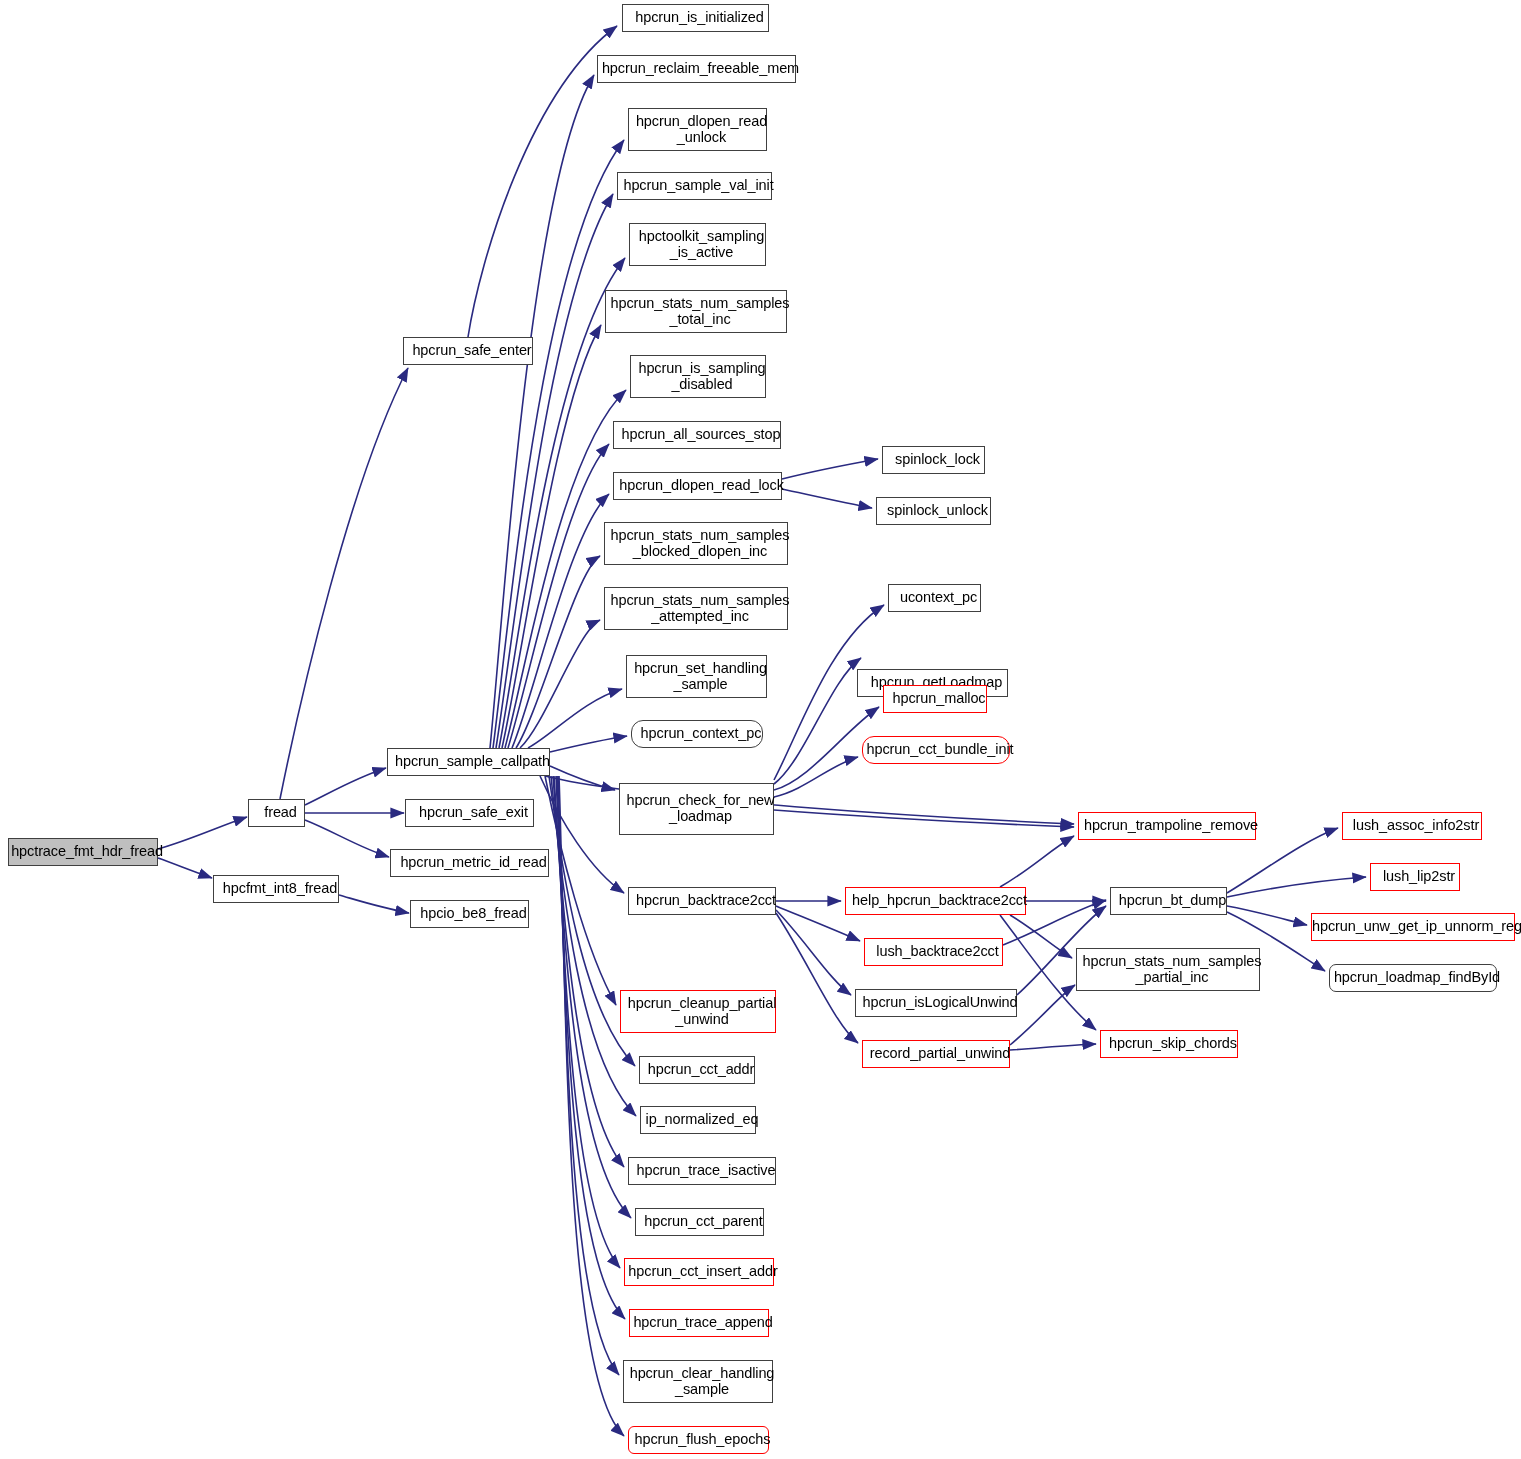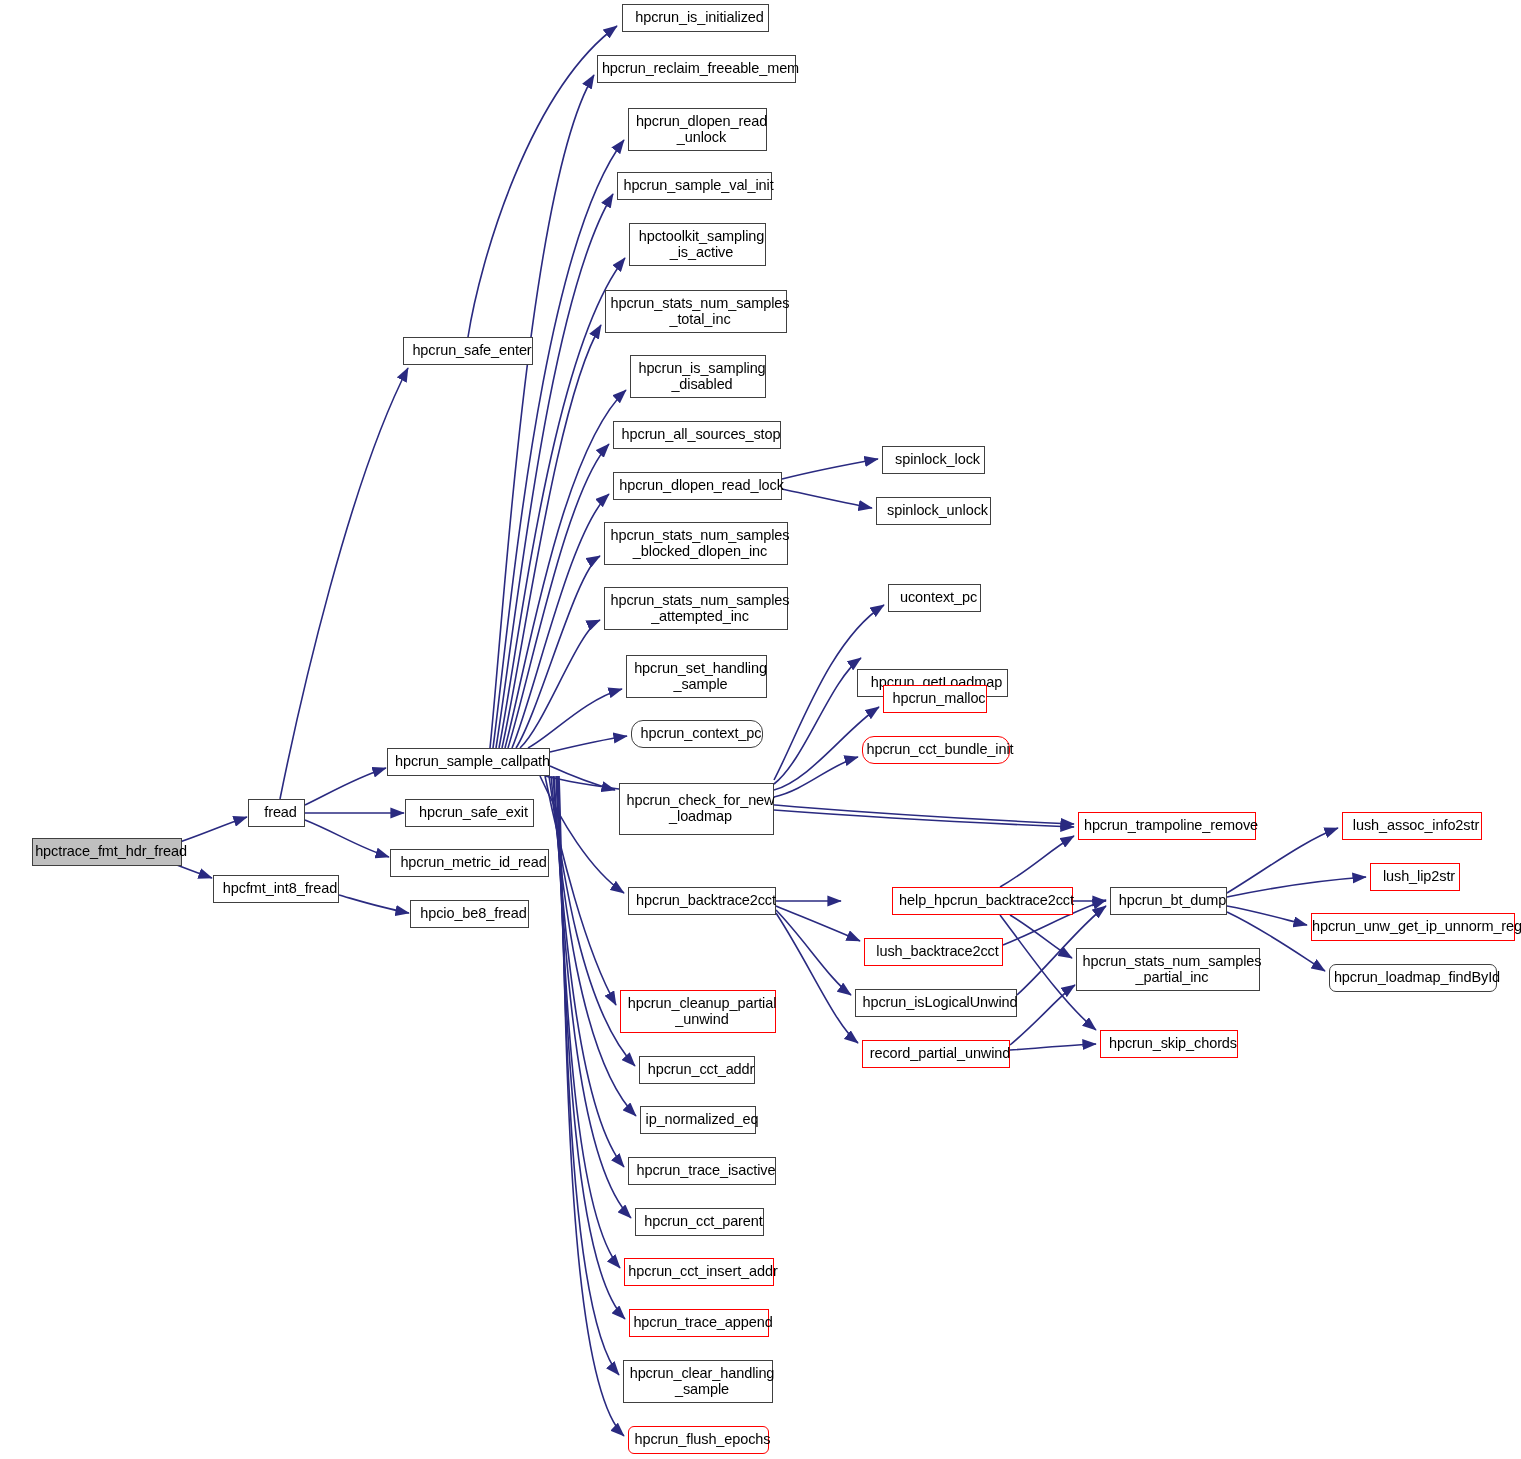--- a/index.html
+++ b/index.html
@@ -113,21 +113,21 @@
         <path d="M551,776 C562,890 580,1060 636,1116" fill="none" stroke="#2a2a80" stroke-width="1.6" marker-end="url(#arrowhead)"></path>
         <path d="M553,776 C563,910 576,1110 624,1167" fill="none" stroke="#2a2a80" stroke-width="1.6" marker-end="url(#arrowhead)"></path>
         <path d="M554,776 C564,930 573,1160 631,1218" fill="none" stroke="#2a2a80" stroke-width="1.6" marker-end="url(#arrowhead)"></path>
         <path d="M556,776 C564,950 570,1210 620,1268" fill="none" stroke="#2a2a80" stroke-width="1.6" marker-end="url(#arrowhead)"></path>
         <path d="M557,776 C565,970 568,1262 625,1319" fill="none" stroke="#2a2a80" stroke-width="1.6" marker-end="url(#arrowhead)"></path>
         <path d="M558,776 C566,990 566,1312 619,1375" fill="none" stroke="#2a2a80" stroke-width="1.6" marker-end="url(#arrowhead)"></path>
         <path d="M559,776 C567,1010 564,1380 624,1436" fill="none" stroke="#2a2a80" stroke-width="1.6" marker-end="url(#arrowhead)"></path>
       </g>
   </svg>
   <div id="nodes-group">
-      <div class="node root" style="left: 8px; top: 838px; width: 150px; height: 28px; margin-left: 24px;">hpctrace_fmt_hdr_fread</div>
+      <div class="node root" style="left: 8px; top: 838px; width: 150px; height: 28px;">hpctrace_fmt_hdr_fread</div>
       <div class="node" style="left: 248px; top: 799px; width: 57px; height: 28px;">fread</div>
       <div class="node" style="left: 213px; top: 875px; width: 126px; height: 28px;">hpcfmt_int8_fread</div>
       <div class="node" style="left: 410px; top: 900px; width: 119px; height: 28px;">hpcio_be8_fread</div>
       <div class="node" style="left: 405px; top: 799px; width: 129px; height: 28px;">hpcrun_safe_exit</div>
       <div class="node" style="left: 390px; top: 849px; width: 159px; height: 28px;">hpcrun_metric_id_read</div>
       <div class="node" style="left: 403px; top: 337px; width: 130px; height: 28px;">hpcrun_safe_enter</div>
       <div class="node" style="left: 387px; top: 748px; width: 163px; height: 28px;">hpcrun_sample_callpath</div>
       <div class="node" style="left: 622px; top: 4px; width: 147px; height: 28px;">hpcrun_is_initialized</div>
       <div class="node" style="left: 597px; top: 55px; width: 199px; height: 28px;">hpcrun_reclaim_freeable_mem</div>
       <div class="node" style="left: 628px; top: 108px; width: 139px; height: 43px;">hpcrun_dlopen_read
@@ -151,21 +151,21 @@
 _sample</div>
       <div class="node" style="left: 631px; top: 720px; width: 132px; height: 28px; border-radius: 12px;">hpcrun_context_pc</div>
       <div class="node" style="left: 619px; top: 771px; width: 155px; height: 52px; margin-top: 12px;">hpcrun_check_for_new
 _loadmap</div>
       <div class="node" style="left: 888px; top: 584px; width: 93px; height: 28px;">ucontext_pc</div>
       <div class="node" style="left: 857px; top: 634px; width: 151px; height: 28px; margin-top: 35px;">hpcrun_getLoadmap</div>
       <div class="node red" style="left: 883px; top: 685px; width: 104px; height: 28px;">hpcrun_malloc</div>
       <div class="node red" style="left: 862px; top: 736px; width: 148px; height: 28px; border-radius: 12px;">hpcrun_cct_bundle_init</div>
       <div class="node red" style="left: 1078px; top: 812px; width: 178px; height: 28px;">hpcrun_trampoline_remove</div>
       <div class="node" style="left: 628px; top: 887px; width: 148px; height: 28px;">hpcrun_backtrace2cct</div>
-      <div class="node red" style="left: 845px; top: 887px; width: 181px; height: 28px; margin-left: 47px;">help_hpcrun_backtrace2cct</div>
+      <div class="node red" style="left: 845px; top: 887px; width: 181px; height: 28px;">help_hpcrun_backtrace2cct</div>
       <div class="node red" style="left: 864px; top: 938px; width: 139px; height: 28px;">lush_backtrace2cct</div>
       <div class="node" style="left: 855px; top: 989px; width: 162px; height: 28px;">hpcrun_isLogicalUnwind</div>
       <div class="node red" style="left: 862px; top: 1040px; width: 148px; height: 28px;">record_partial_unwind</div>
       <div class="node" style="left: 1110px; top: 887px; width: 117px; height: 28px;">hpcrun_bt_dump</div>
       <div class="node" style="left: 1076px; top: 948px; width: 184px; height: 43px;">hpcrun_stats_num_samples
 _partial_inc</div>
       <div class="node red" style="left: 1100px; top: 1030px; width: 138px; height: 28px;">hpcrun_skip_chords</div>
       <div class="node red" style="left: 1342px; top: 812px; width: 140px; height: 28px;">lush_assoc_info2str</div>
       <div class="node red" style="left: 1370px; top: 863px; width: 90px; height: 28px;">lush_lip2str</div>
       <div class="node red" style="left: 1311px; top: 913px; width: 204px; height: 28px;">hpcrun_unw_get_ip_unnorm_reg</div>

